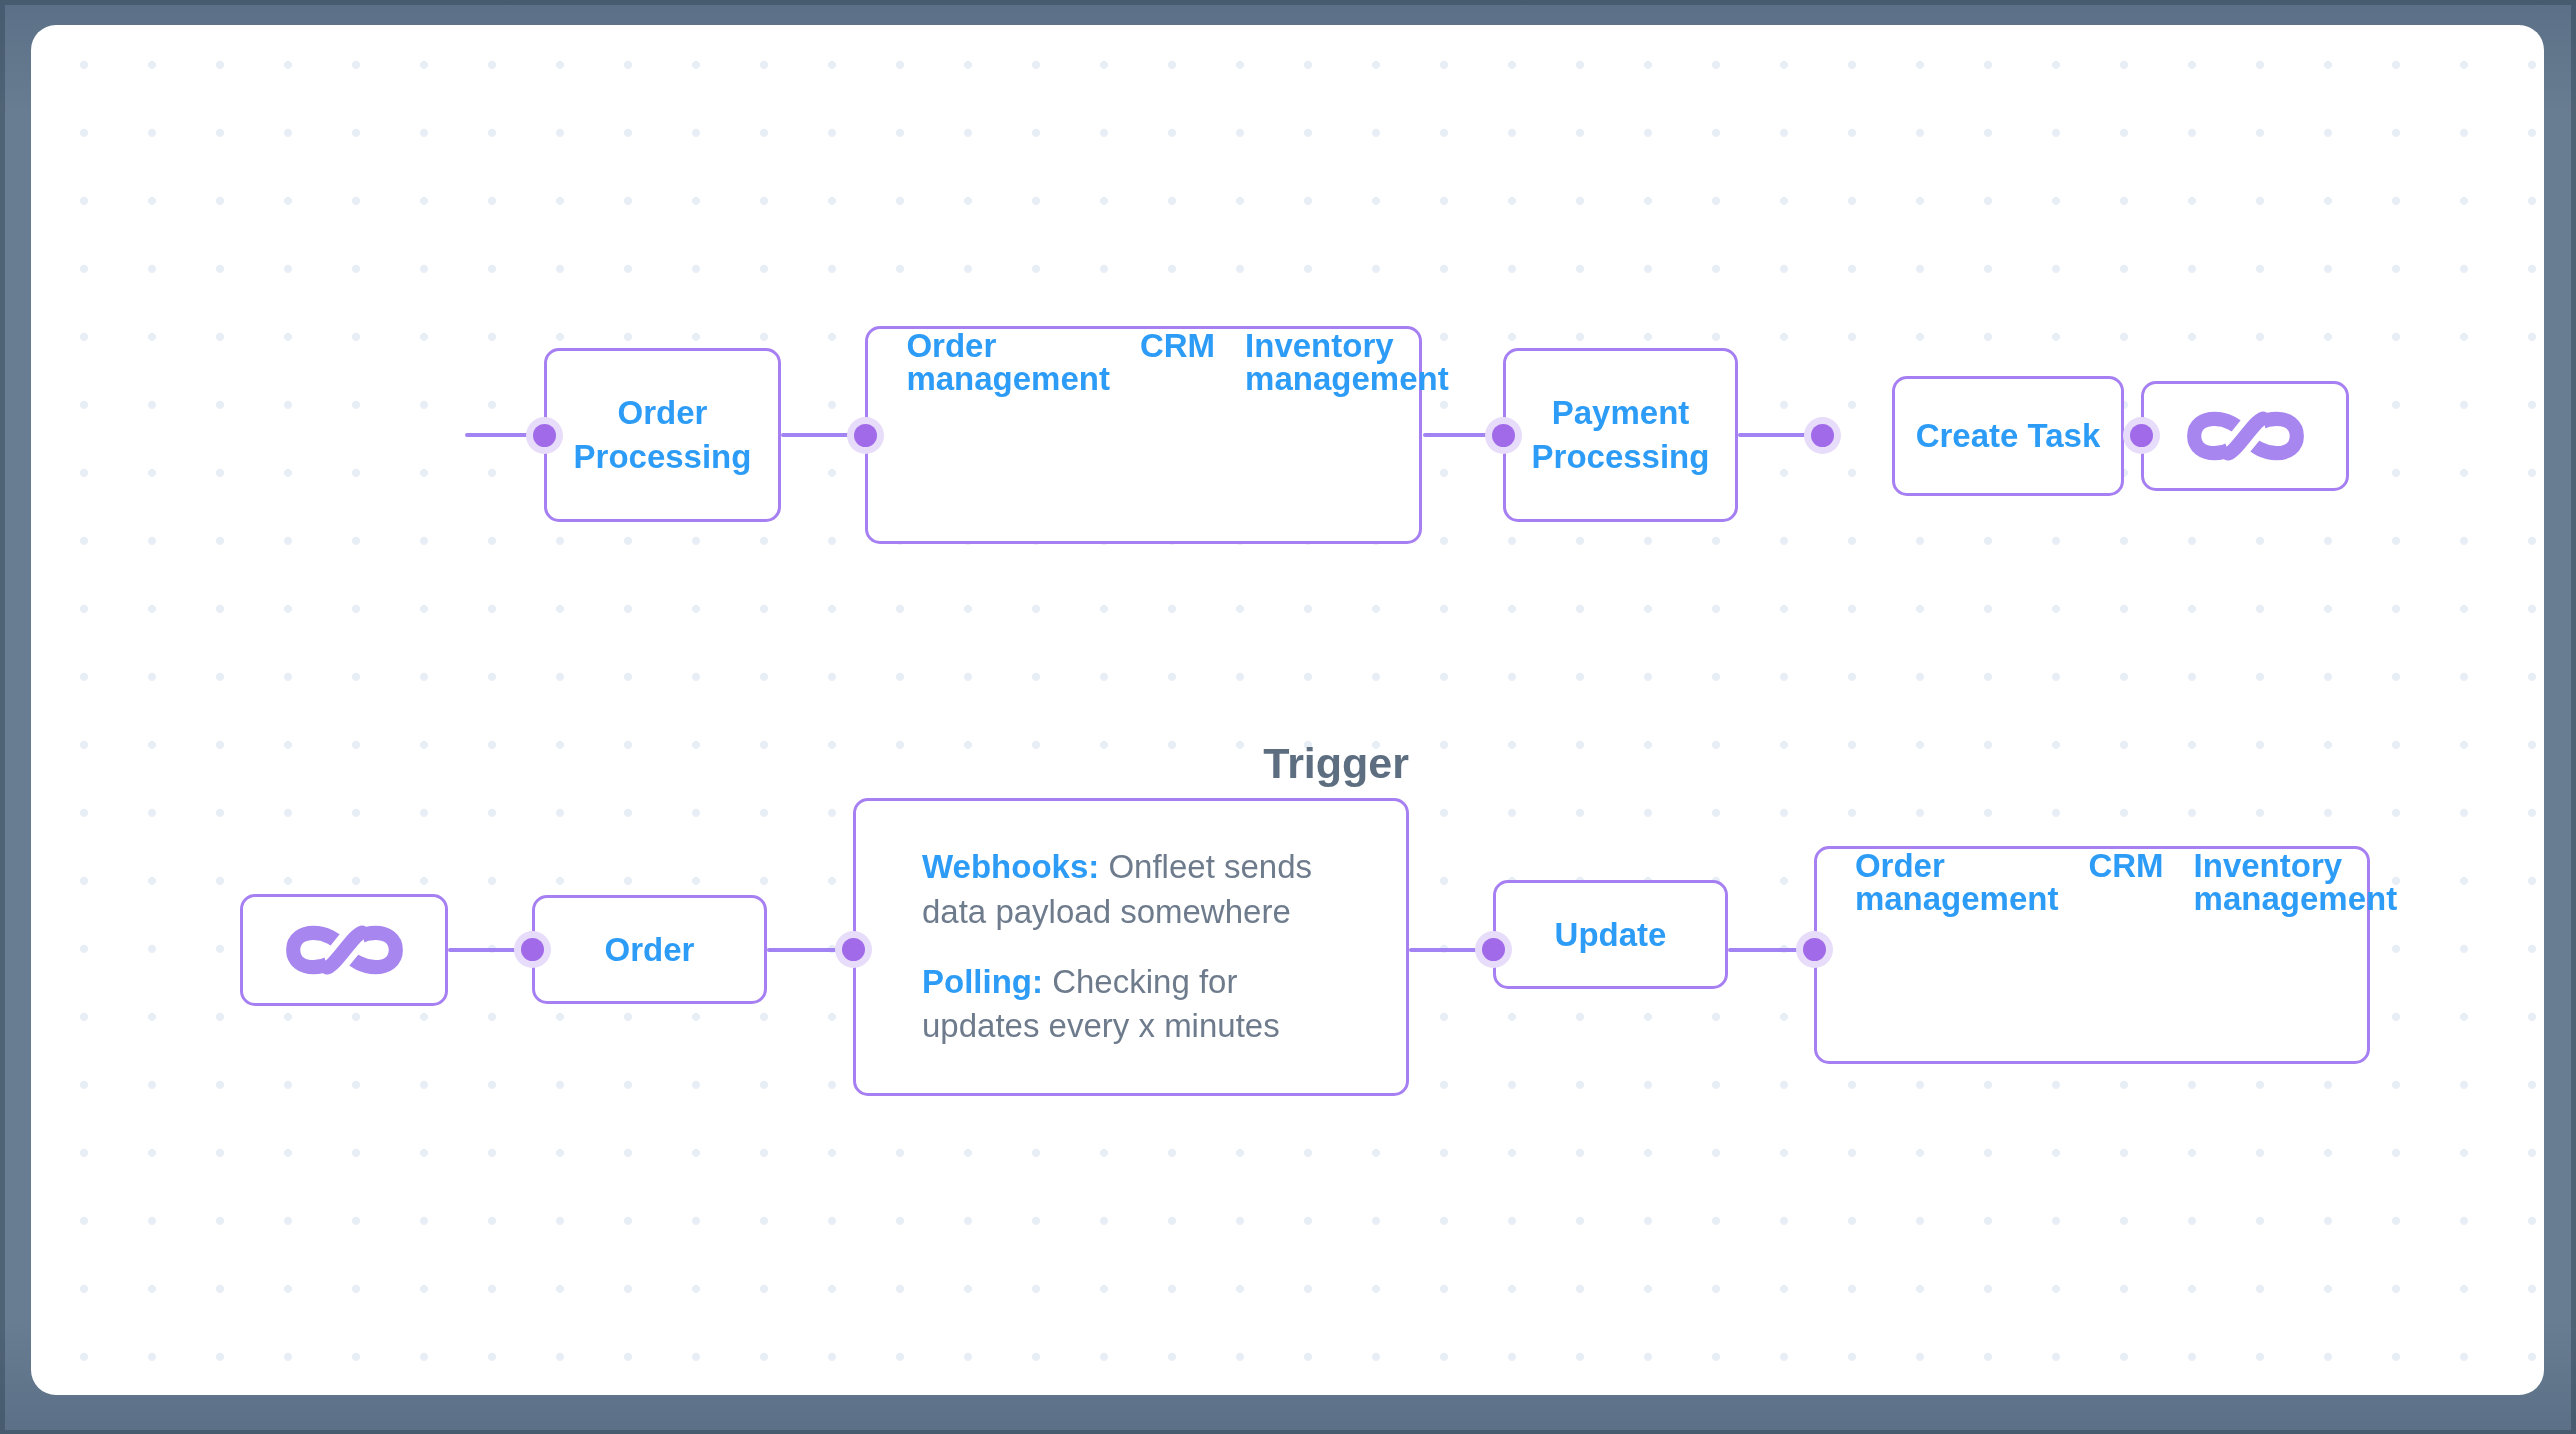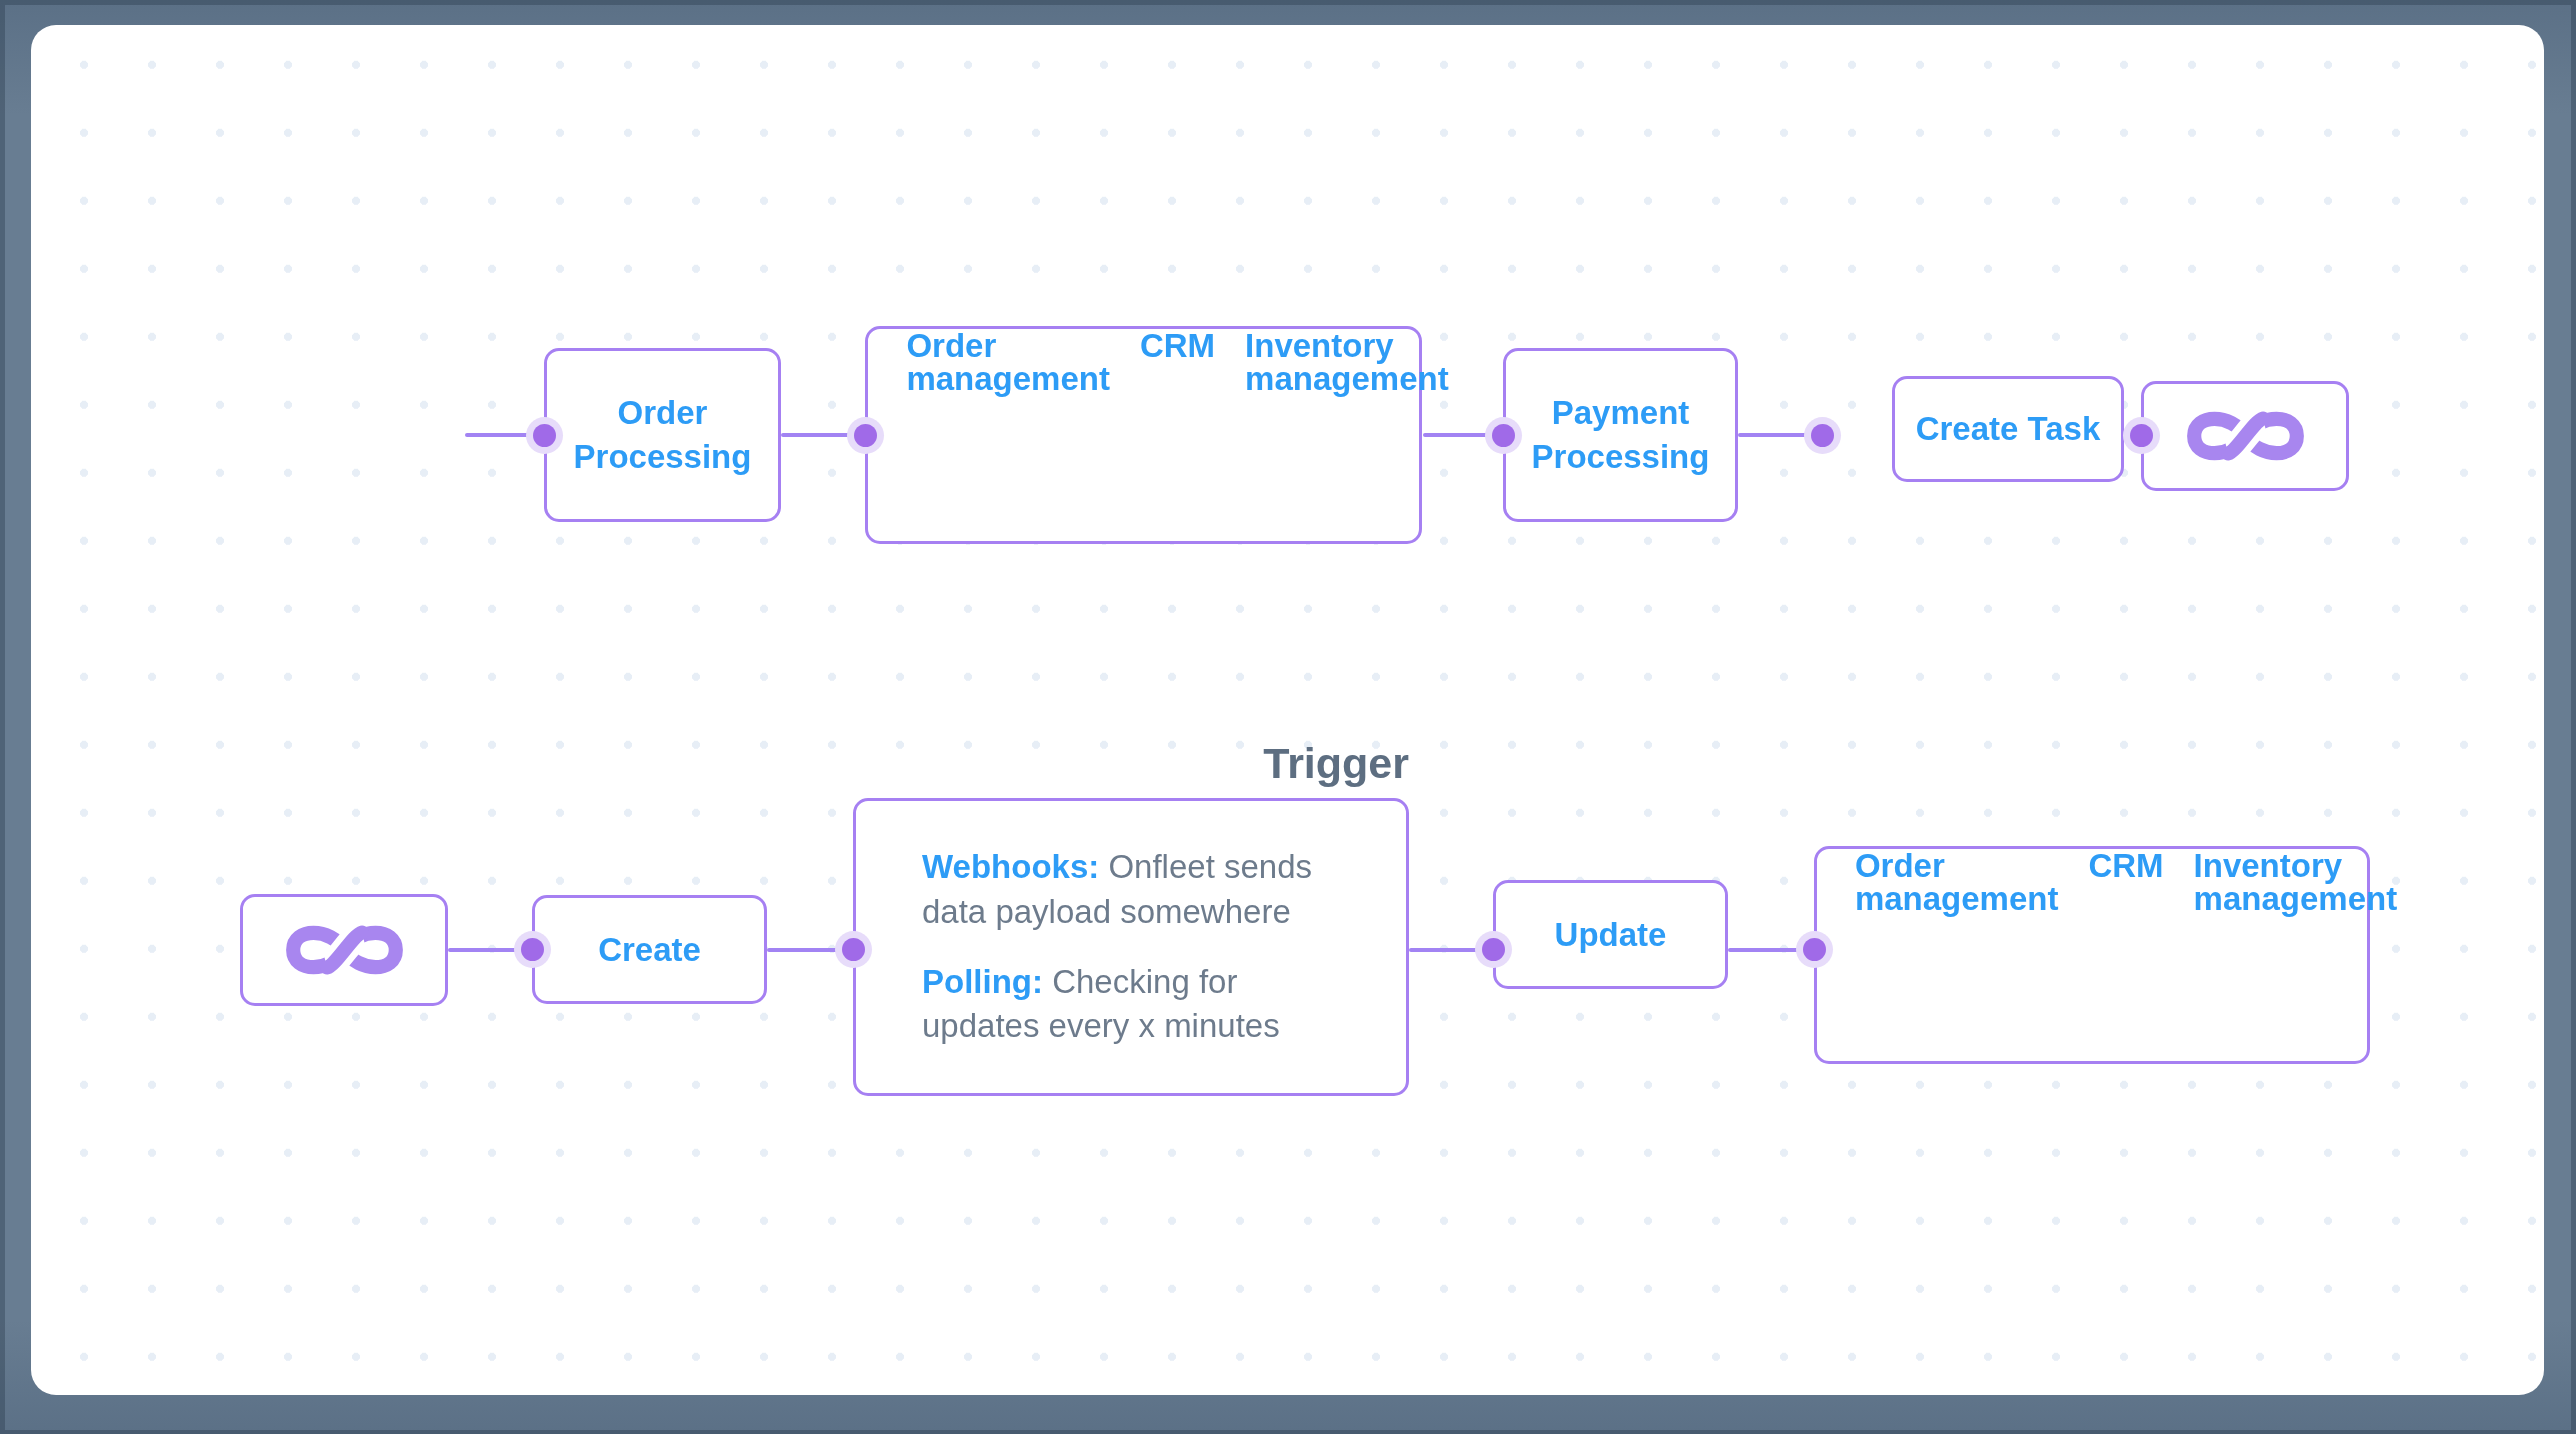--- a/index.html
+++ b/index.html
@@ -78,21 +78,21 @@
   <div class="node list-node" style="left:865px;top:326px;width:557px;height:218px;">
     <div class="item">Order management</div>
     <div class="item">CRM</div>
     <div class="item">Inventory management</div>
   </div>
 
   <div class="node" style="left:1503px;top:348px;width:235px;height:174px;">
     <div class="label">Payment Processing</div>
   </div>
 
-  <div class="node" style="left:1892px;top:376px;width:232px;height:106px;">
+  <div class="node" style="left:1892px;top:376px;width:232px;height:120px;">
     <div class="label">Create Task</div>
   </div>
 
   <div class="node inf-node" style="left:2141px;top:381px;width:208px;height:110px;">
     <span>
       <svg viewBox="0 0 120 60" aria-hidden="true">
         <path d="M60 30 C 47 9, 13 9, 13 30 C 13 51, 47 51, 60 30 C 73 9, 107 9, 107 30 C 107 51, 73 51, 60 30" fill="none" stroke="#a886ef" stroke-width="13" stroke-linecap="round"></path>
         <path d="M44 46 C 52 44, 68 16, 76 14" fill="none" stroke="#ffffff" stroke-width="25"></path>
         <path d="M44 46 C 52 44, 68 16, 76 14" fill="none" stroke="#a886ef" stroke-width="13" stroke-linecap="round"></path>
       </svg>
@@ -105,21 +105,21 @@
     <span>
       <svg viewBox="0 0 120 60" aria-hidden="true">
         <path d="M60 30 C 47 9, 13 9, 13 30 C 13 51, 47 51, 60 30 C 73 9, 107 9, 107 30 C 107 51, 73 51, 60 30" fill="none" stroke="#a886ef" stroke-width="13" stroke-linecap="round"></path>
         <path d="M44 46 C 52 44, 68 16, 76 14" fill="none" stroke="#ffffff" stroke-width="25"></path>
         <path d="M44 46 C 52 44, 68 16, 76 14" fill="none" stroke="#a886ef" stroke-width="13" stroke-linecap="round"></path>
       </svg>
     </span>
   </div>
 
   <div class="node" style="left:532px;top:895px;width:235px;height:109px;">
-    <div class="label">Create</div>
+    <div class="label">Order</div>
   </div>
 
   <div class="node desc-node" style="left:853px;top:798px;width:556px;height:298px;">
     <p><span class="kw">Webhooks:</span><span> Onfleet sends data payload somewhere</span></p>
     <p><span class="kw">Polling:</span><span> Checking for updates every x minutes</span></p>
   </div>
 
   <div class="node" style="left:1493px;top:880px;width:235px;height:109px;">
     <div class="label">Update</div>
   </div>

